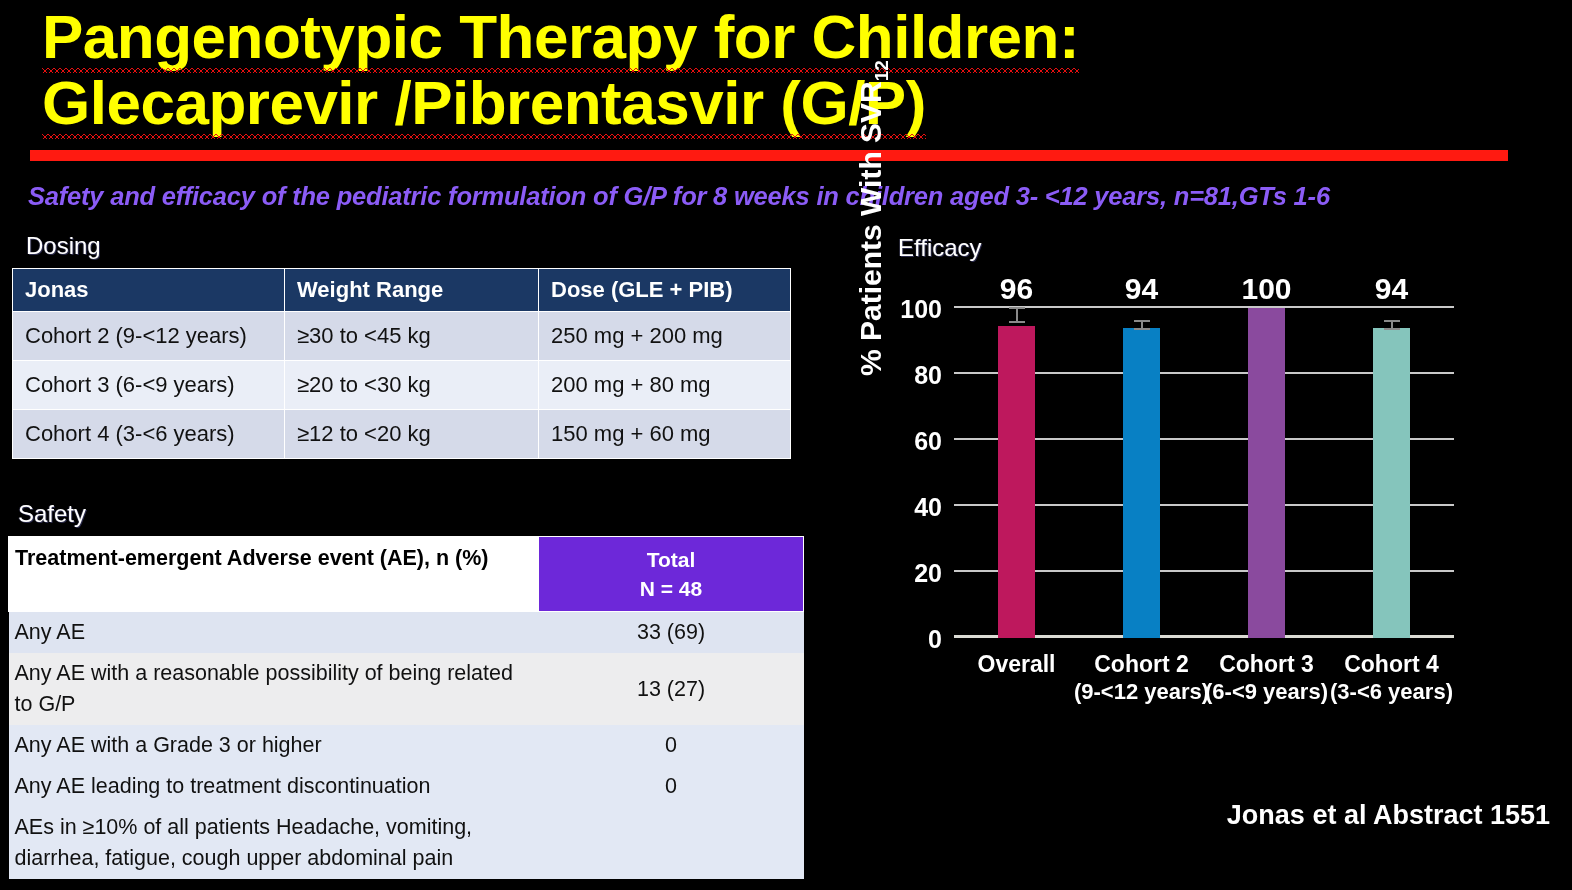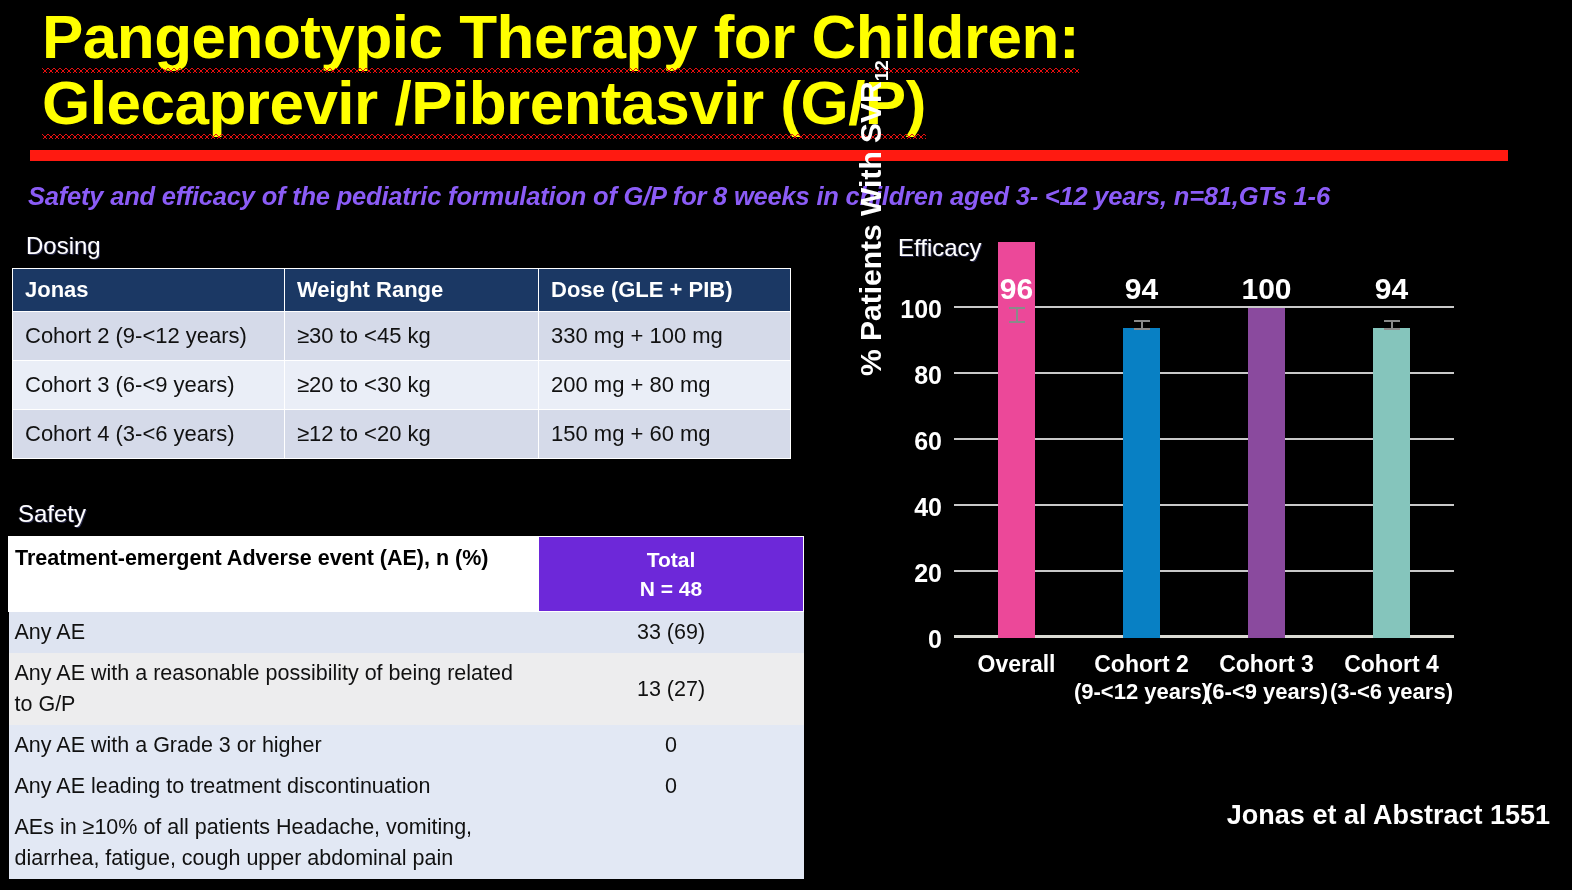--- a/index.html
+++ b/index.html
@@ -166,21 +166,21 @@
       <tr>
         <th>Jonas</th>
         <th>Weight Range</th>
         <th>Dose (GLE + PIB)</th>
       </tr>
     </thead>
     <tbody>
       <tr class="r-odd">
         <td>Cohort 2 (9-&lt;12 years)</td>
         <td>≥30 to &lt;45 kg</td>
-        <td>330 mg + 100 mg</td>
+        <td>250 mg + 200 mg</td>
       </tr>
       <tr class="r-even">
         <td>Cohort 3 (6-&lt;9 years)</td>
         <td>≥20 to &lt;30 kg</td>
         <td>200 mg + 80 mg</td>
       </tr>
       <tr class="r-odd">
         <td>Cohort 4 (3-&lt;6 years)</td>
         <td>≥12 to &lt;20 kg</td>
         <td>150 mg + 60 mg</td>
@@ -236,21 +236,21 @@
         <div class="gridline" style="bottom: 66px;"></div>
         <div class="ytick" style="bottom: 65px; transform: translateY(50%);">20</div>
         <div class="gridline" style="bottom: 132px;"></div>
         <div class="ytick" style="bottom: 131px; transform: translateY(50%);">40</div>
         <div class="gridline" style="bottom: 198px;"></div>
         <div class="ytick" style="bottom: 197px; transform: translateY(50%);">60</div>
         <div class="gridline" style="bottom: 264px;"></div>
         <div class="ytick" style="bottom: 263px; transform: translateY(50%);">80</div>
         <div class="gridline" style="bottom: 330px;"></div>
         <div class="ytick" style="bottom: 329px; transform: translateY(50%);">100</div>
-        <div class="bar" style="left: 44px; height: 396px; background: #ec4899;">
+        <div class="bar" style="left: 44px; height: 312px; background: #be185d;">
           <div class="xlabel"><span>Overall</span></div>
         </div>
         <div class="bar-val" style="left: 62.5px; bottom: 332px; position: absolute;">96</div>
         <div class="errbar" style="left: 62.5px; bottom: 314.8px; height: 16.5px;"></div>
         <div class="bar" style="left: 169px; height: 310.2px; background: rgb(8, 128, 196);">
           <div class="xlabel"><span>Cohort 2</span><span class="sub2">(9-&lt;12 years)</span></div>
         </div>
         <div class="bar-val" style="left: 187.5px; bottom: 332px; position: absolute;">94</div>
         <div class="errbar" style="left: 187.5px; bottom: 308.2px; height: 9.9px;"></div>
         <div class="bar" style="left: 294px; height: 330px; background: rgb(138, 74, 158);">

